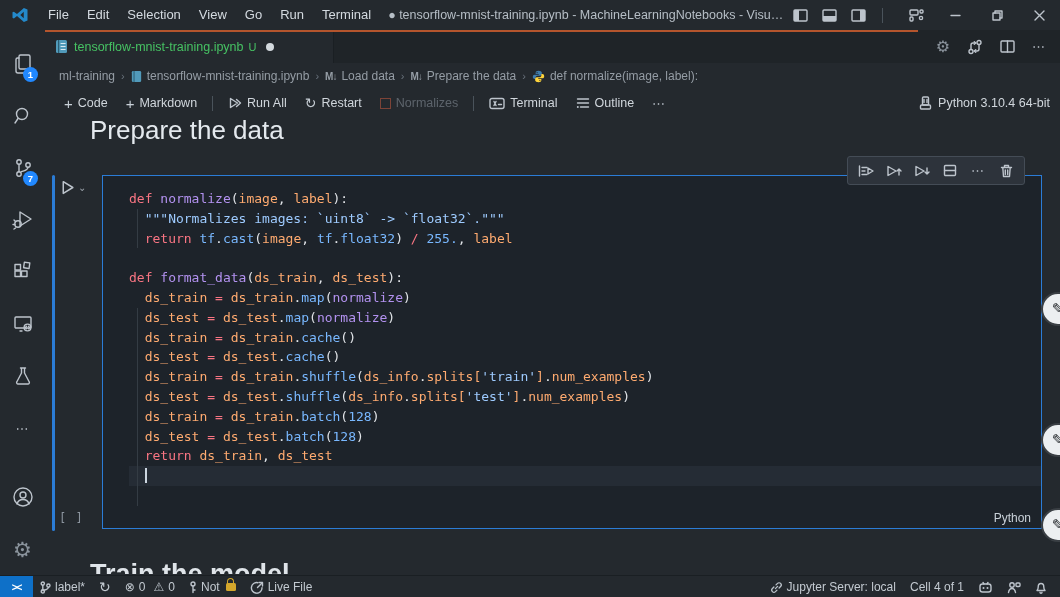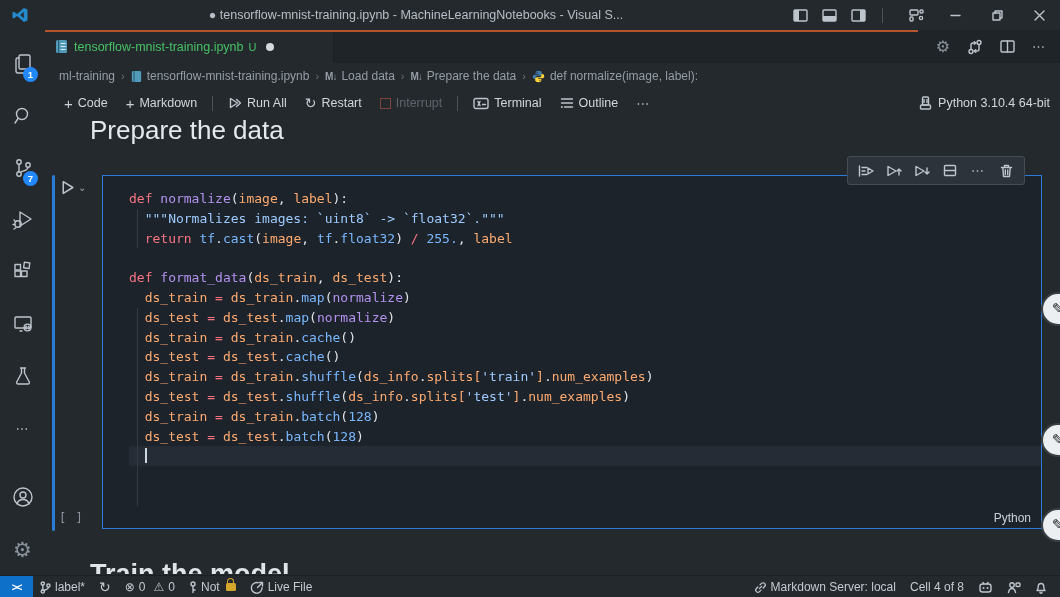--- a/index.html
+++ b/index.html
@@ -80,20 +80,29 @@
 </style>
 </head>
 <body>
 
 <div class="window">
 
   <div class="titlebar">
     <svg class="vslogo" viewBox="0 0 24 24">
       <path fill="#2489ca" d="M17.2 2.6L22 4.8v14.4l-4.8 2.2-9.2-8.1-4.2 3.2-1.8-.9V8.4l1.8-.9 4.2 3.2 9.2-8.1zm-.2 5.1l-4.6 4.3 4.6 4.3V7.7z"></path>
     </svg>
+    <div class="menus">
+      <span class="menu-item">File</span>
+      <span class="menu-item">Edit</span>
+      <span class="menu-item">Selection</span>
+      <span class="menu-item">View</span>
+      <span class="menu-item">Go</span>
+      <span class="menu-item">Run</span>
+      <span class="menu-item">Terminal</span>
+    </div>
     <div class="win-title">● tensorflow-mnist-training.ipynb - MachineLearningNotebooks - Visual S...</div>
     <div class="layout-icons">
       <svg width="15" height="13" viewBox="0 0 15 13">
         <rect class="sic" x="1" y="1" width="13" height="11" rx="1"></rect>
           <rect class="sic-f" x="1" y="1" width="5" height="11"></rect>
       </svg>
       <svg width="15" height="13" viewBox="0 0 15 13">
         <rect class="sic" x="1" y="1" width="13" height="11" rx="1"></rect>
           <rect class="sic-f" x="1" y="7" width="13" height="5"></rect>
       </svg>
@@ -265,21 +274,21 @@
               <path class="sic" d="M8.5 3.5L12.5 7l-4 3.5"></path>
           </svg>
           <span>Run All</span>
         </div>
         <div class="tb-item">
           <span class="sync-glyph">↻</span>
           <span>Restart</span>
         </div>
         <div class="tb-item disabled">
           <span class="int-square"></span>
-          <span style="color:#8b949e">Interrupt</span>
+          <span style="color:#8b949e">Normalizes</span>
         </div>
         <div class="vdiv"></div>
         <div class="tb-item">
           <svg width="16" height="13" viewBox="0 0 16 13">
             <rect class="sic" x="1" y="1.5" width="14" height="10" rx="2"></rect>
               <path class="sic" d="M5 4.5l2 4m0-4l-2 4M9.5 7.5h3"></path>
           </svg>
           <span>Terminal</span>
         </div>
         <div class="tb-item">
@@ -360,20 +369,21 @@
                 <div class="code-line"></div>
                 <div class="code-line"><span style="color: rgb(249, 117, 131);">def </span><span style="color: rgb(179, 146, 240);">format_data</span><span style="color: rgb(225, 228, 232);">(</span><span style="color: rgb(255, 171, 112);">ds_train</span><span style="color: rgb(225, 228, 232);">, </span><span style="color: rgb(255, 171, 112);">ds_test</span><span style="color: rgb(225, 228, 232);">):</span></div>
                 <div class="code-line"><span style="color: rgb(225, 228, 232);">  </span><span style="color: rgb(255, 171, 112);">ds_train</span><span style="color: rgb(249, 117, 131);"> = </span><span style="color: rgb(255, 171, 112);">ds_train</span><span style="color: rgb(225, 228, 232);">.</span><span style="color: rgb(121, 184, 255);">map</span><span style="color: rgb(225, 228, 232);">(</span><span style="color: rgb(179, 146, 240);">normalize</span><span style="color: rgb(225, 228, 232);">)</span></div>
                 <div class="code-line"><span style="color: rgb(225, 228, 232);">  </span><span style="color: rgb(255, 171, 112);">ds_test</span><span style="color: rgb(249, 117, 131);"> = </span><span style="color: rgb(255, 171, 112);">ds_test</span><span style="color: rgb(225, 228, 232);">.</span><span style="color: rgb(121, 184, 255);">map</span><span style="color: rgb(225, 228, 232);">(</span><span style="color: rgb(179, 146, 240);">normalize</span><span style="color: rgb(225, 228, 232);">)</span></div>
                 <div class="code-line"><span style="color: rgb(225, 228, 232);">  </span><span style="color: rgb(255, 171, 112);">ds_train</span><span style="color: rgb(249, 117, 131);"> = </span><span style="color: rgb(255, 171, 112);">ds_train</span><span style="color: rgb(225, 228, 232);">.</span><span style="color: rgb(121, 184, 255);">cache</span><span style="color: rgb(225, 228, 232);">()</span></div>
                 <div class="code-line"><span style="color: rgb(225, 228, 232);">  </span><span style="color: rgb(255, 171, 112);">ds_test</span><span style="color: rgb(249, 117, 131);"> = </span><span style="color: rgb(255, 171, 112);">ds_test</span><span style="color: rgb(225, 228, 232);">.</span><span style="color: rgb(121, 184, 255);">cache</span><span style="color: rgb(225, 228, 232);">()</span></div>
                 <div class="code-line"><span style="color: rgb(225, 228, 232);">  </span><span style="color: rgb(255, 171, 112);">ds_train</span><span style="color: rgb(249, 117, 131);"> = </span><span style="color: rgb(255, 171, 112);">ds_train</span><span style="color: rgb(225, 228, 232);">.</span><span style="color: rgb(121, 184, 255);">shuffle</span><span style="color: rgb(225, 228, 232);">(</span><span style="color: rgb(255, 171, 112);">ds_info</span><span style="color: rgb(225, 228, 232);">.</span><span style="color: rgb(255, 171, 112);">splits</span><span style="color: rgb(255, 171, 112);">[</span><span style="color: rgb(158, 203, 255);">'train'</span><span style="color: rgb(255, 171, 112);">]</span><span style="color: rgb(225, 228, 232);">.</span><span style="color: rgb(255, 171, 112);">num_examples</span><span style="color: rgb(225, 228, 232);">)</span></div>
                 <div class="code-line"><span style="color: rgb(225, 228, 232);">  </span><span style="color: rgb(255, 171, 112);">ds_test</span><span style="color: rgb(249, 117, 131);"> = </span><span style="color: rgb(255, 171, 112);">ds_test</span><span style="color: rgb(225, 228, 232);">.</span><span style="color: rgb(121, 184, 255);">shuffle</span><span style="color: rgb(225, 228, 232);">(</span><span style="color: rgb(255, 171, 112);">ds_info</span><span style="color: rgb(225, 228, 232);">.</span><span style="color: rgb(255, 171, 112);">splits</span><span style="color: rgb(255, 171, 112);">[</span><span style="color: rgb(158, 203, 255);">'test'</span><span style="color: rgb(255, 171, 112);">]</span><span style="color: rgb(225, 228, 232);">.</span><span style="color: rgb(255, 171, 112);">num_examples</span><span style="color: rgb(225, 228, 232);">)</span></div>
                 <div class="code-line"><span style="color: rgb(225, 228, 232);">  </span><span style="color: rgb(255, 171, 112);">ds_train</span><span style="color: rgb(249, 117, 131);"> = </span><span style="color: rgb(255, 171, 112);">ds_train</span><span style="color: rgb(225, 228, 232);">.</span><span style="color: rgb(121, 184, 255);">batch</span><span style="color: rgb(225, 228, 232);">(</span><span style="color: rgb(121, 184, 255);">128</span><span style="color: rgb(225, 228, 232);">)</span></div>
                 <div class="code-line"><span style="color: rgb(225, 228, 232);">  </span><span style="color: rgb(255, 171, 112);">ds_test</span><span style="color: rgb(249, 117, 131);"> = </span><span style="color: rgb(255, 171, 112);">ds_test</span><span style="color: rgb(225, 228, 232);">.</span><span style="color: rgb(121, 184, 255);">batch</span><span style="color: rgb(225, 228, 232);">(</span><span style="color: rgb(121, 184, 255);">128</span><span style="color: rgb(225, 228, 232);">)</span></div>
+                <div class="code-line"><span style="color: rgb(225, 228, 232);">  </span><span style="color: rgb(249, 117, 131);">return </span><span style="color: rgb(255, 171, 112);">ds_train</span><span style="color: rgb(225, 228, 232);">, </span><span style="color: rgb(255, 171, 112);">ds_test</span></div>
                 <div class="code-line current"><span style="color: rgb(225, 228, 232);">  </span><span class="cursor"></span></div>
               </div>
             <span class="lang-label">Python</span>
           </div>
         </div>
 
         <div class="clipped-heading">Train the model</div>
       </div>
     </div>
   </div>
@@ -416,24 +426,24 @@
       </svg>
       <span>Live File</span>
     </div>
 
     <div class="sb-right">
       <div class="sb-item">
         <svg width="13" height="13" viewBox="0 0 14 14">
           <path class="sic" d="M5.8 8.2l2.4-2.4"></path>
           <path class="sic" d="M6.5 4.2l1.6-1.6a2.3 2.3 0 0 1 3.3 3.3L9.8 7.5M7.5 9.8L5.9 11.4a2.3 2.3 0 0 1-3.3-3.3l1.6-1.6"></path>
         </svg>
-        <span>Markdown Server: local</span>
+        <span>Jupyter Server: local</span>
       </div>
       <div class="sb-item">
-        <span>Cell 4 of 8</span>
+        <span>Cell 4 of 1</span>
       </div>
       <div class="sb-item">
         <svg width="15" height="13" viewBox="0 0 15 13">
           <rect class="sic" x="2" y="3" width="11" height="8" rx="2.5"></rect>
             <path class="sic" d="M5 1.5L6 3m4-1.5L9 3"></path>
           <circle class="sic-f" cx="5.5" cy="7" r="1"></circle>
             <circle class="sic-f" cx="9.5" cy="7" r="1"></circle>
         </svg>
       </div>
       <div class="sb-item">

